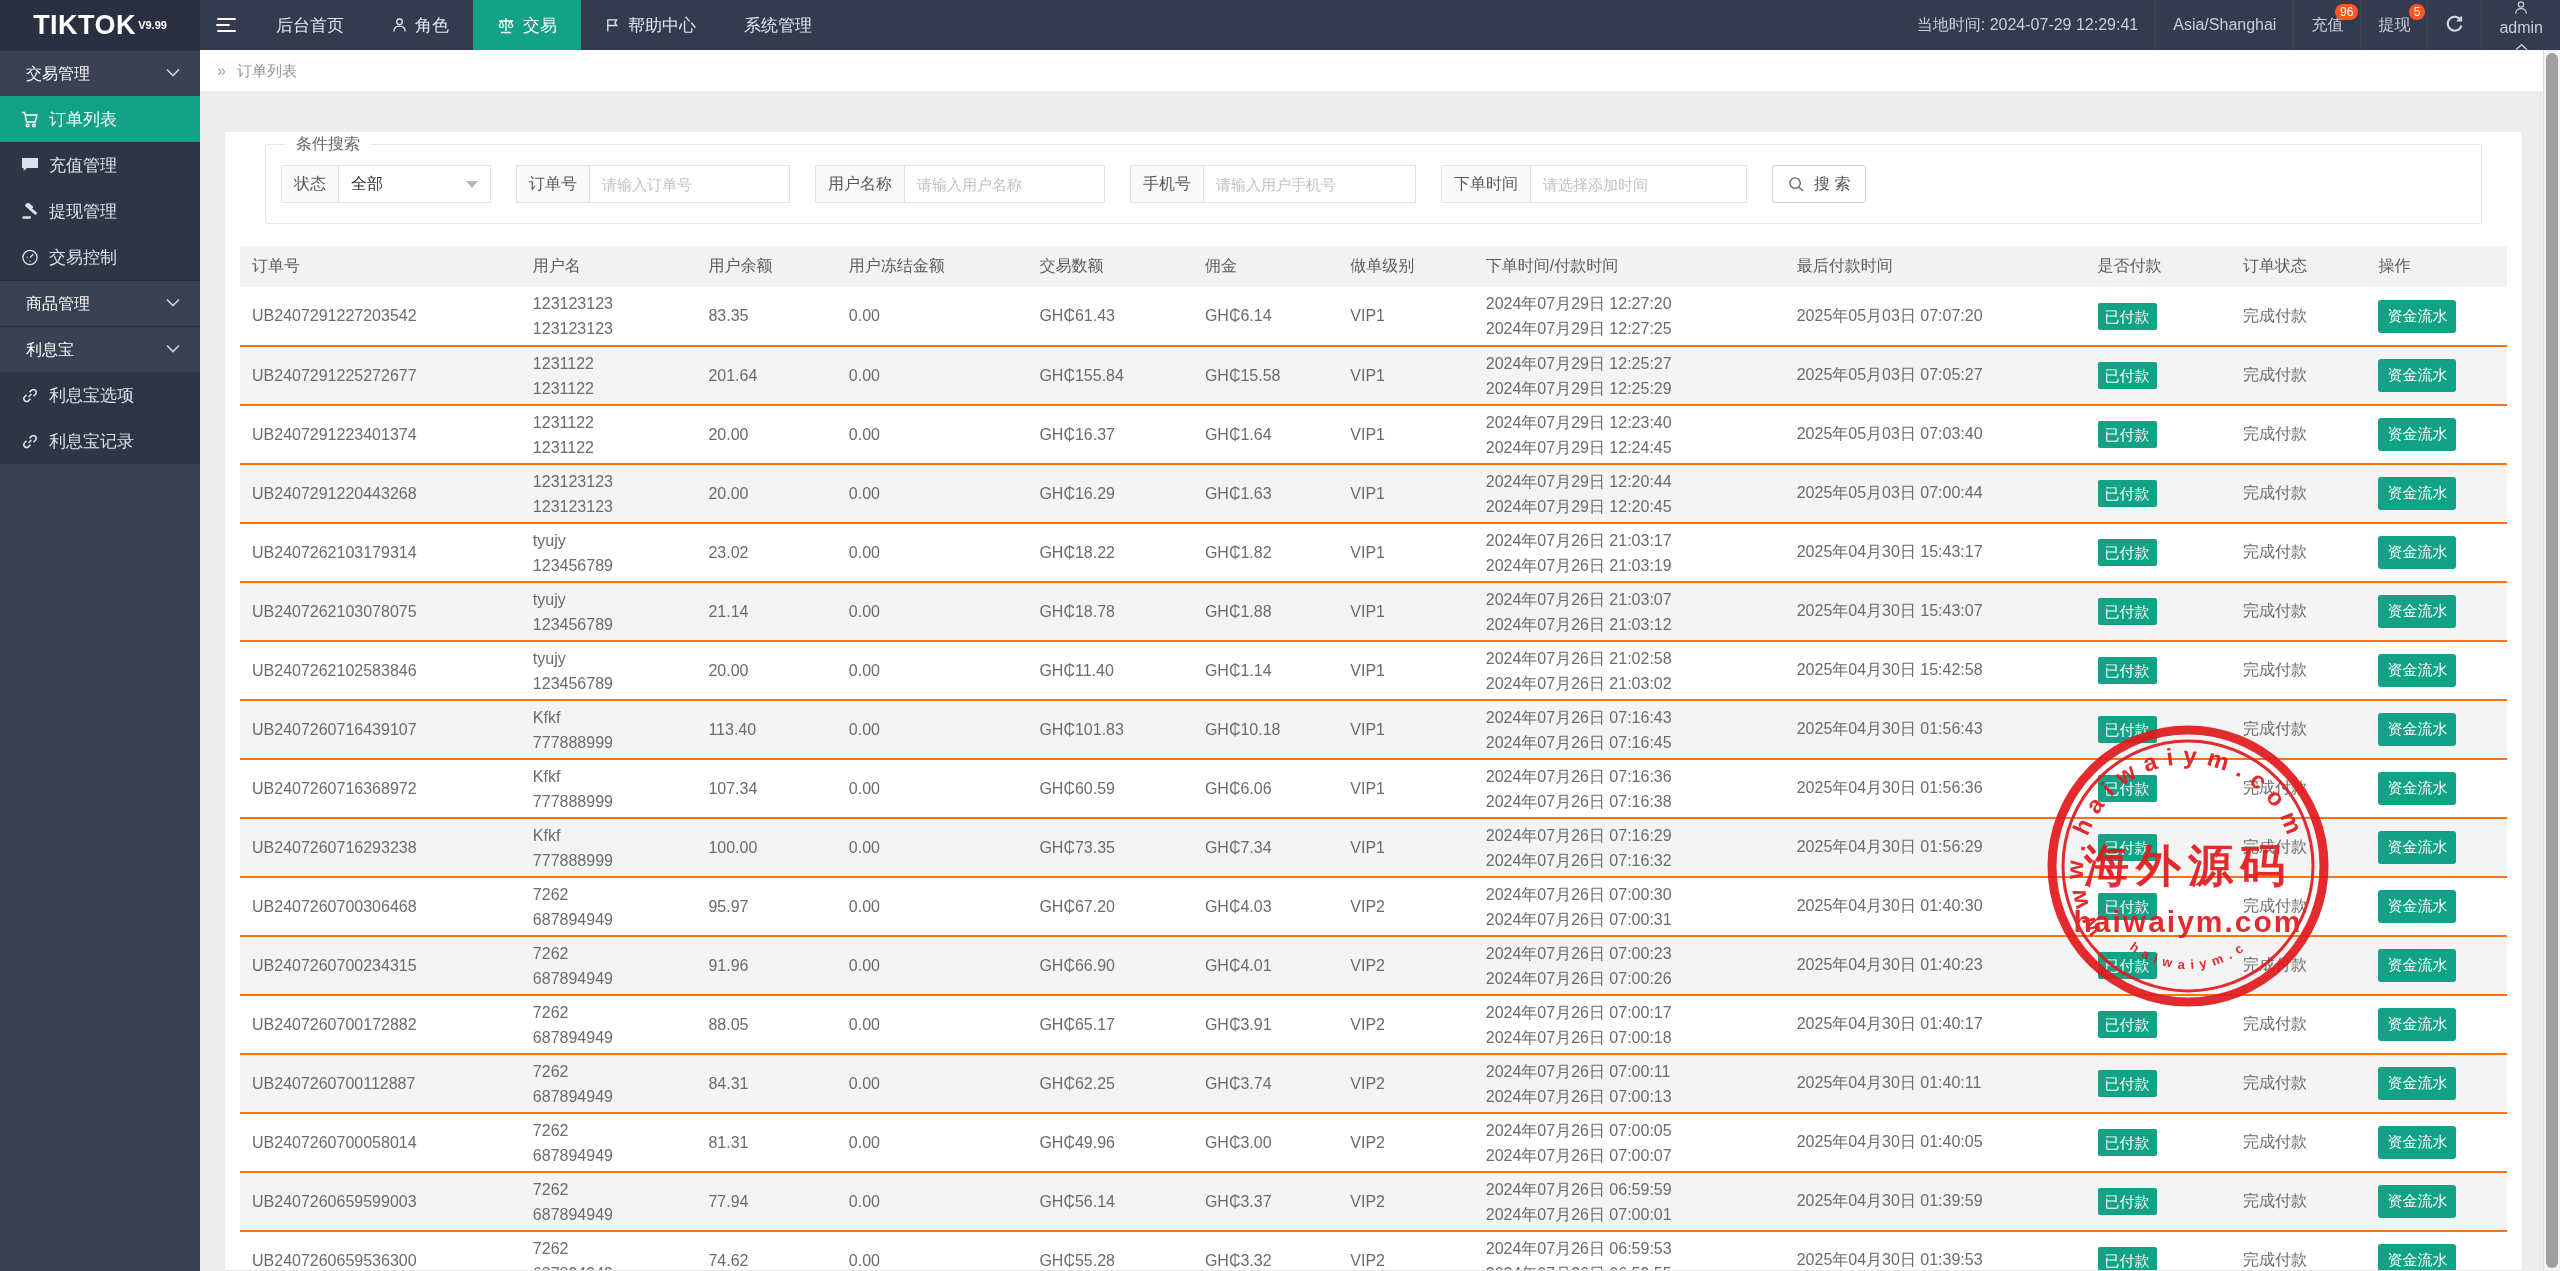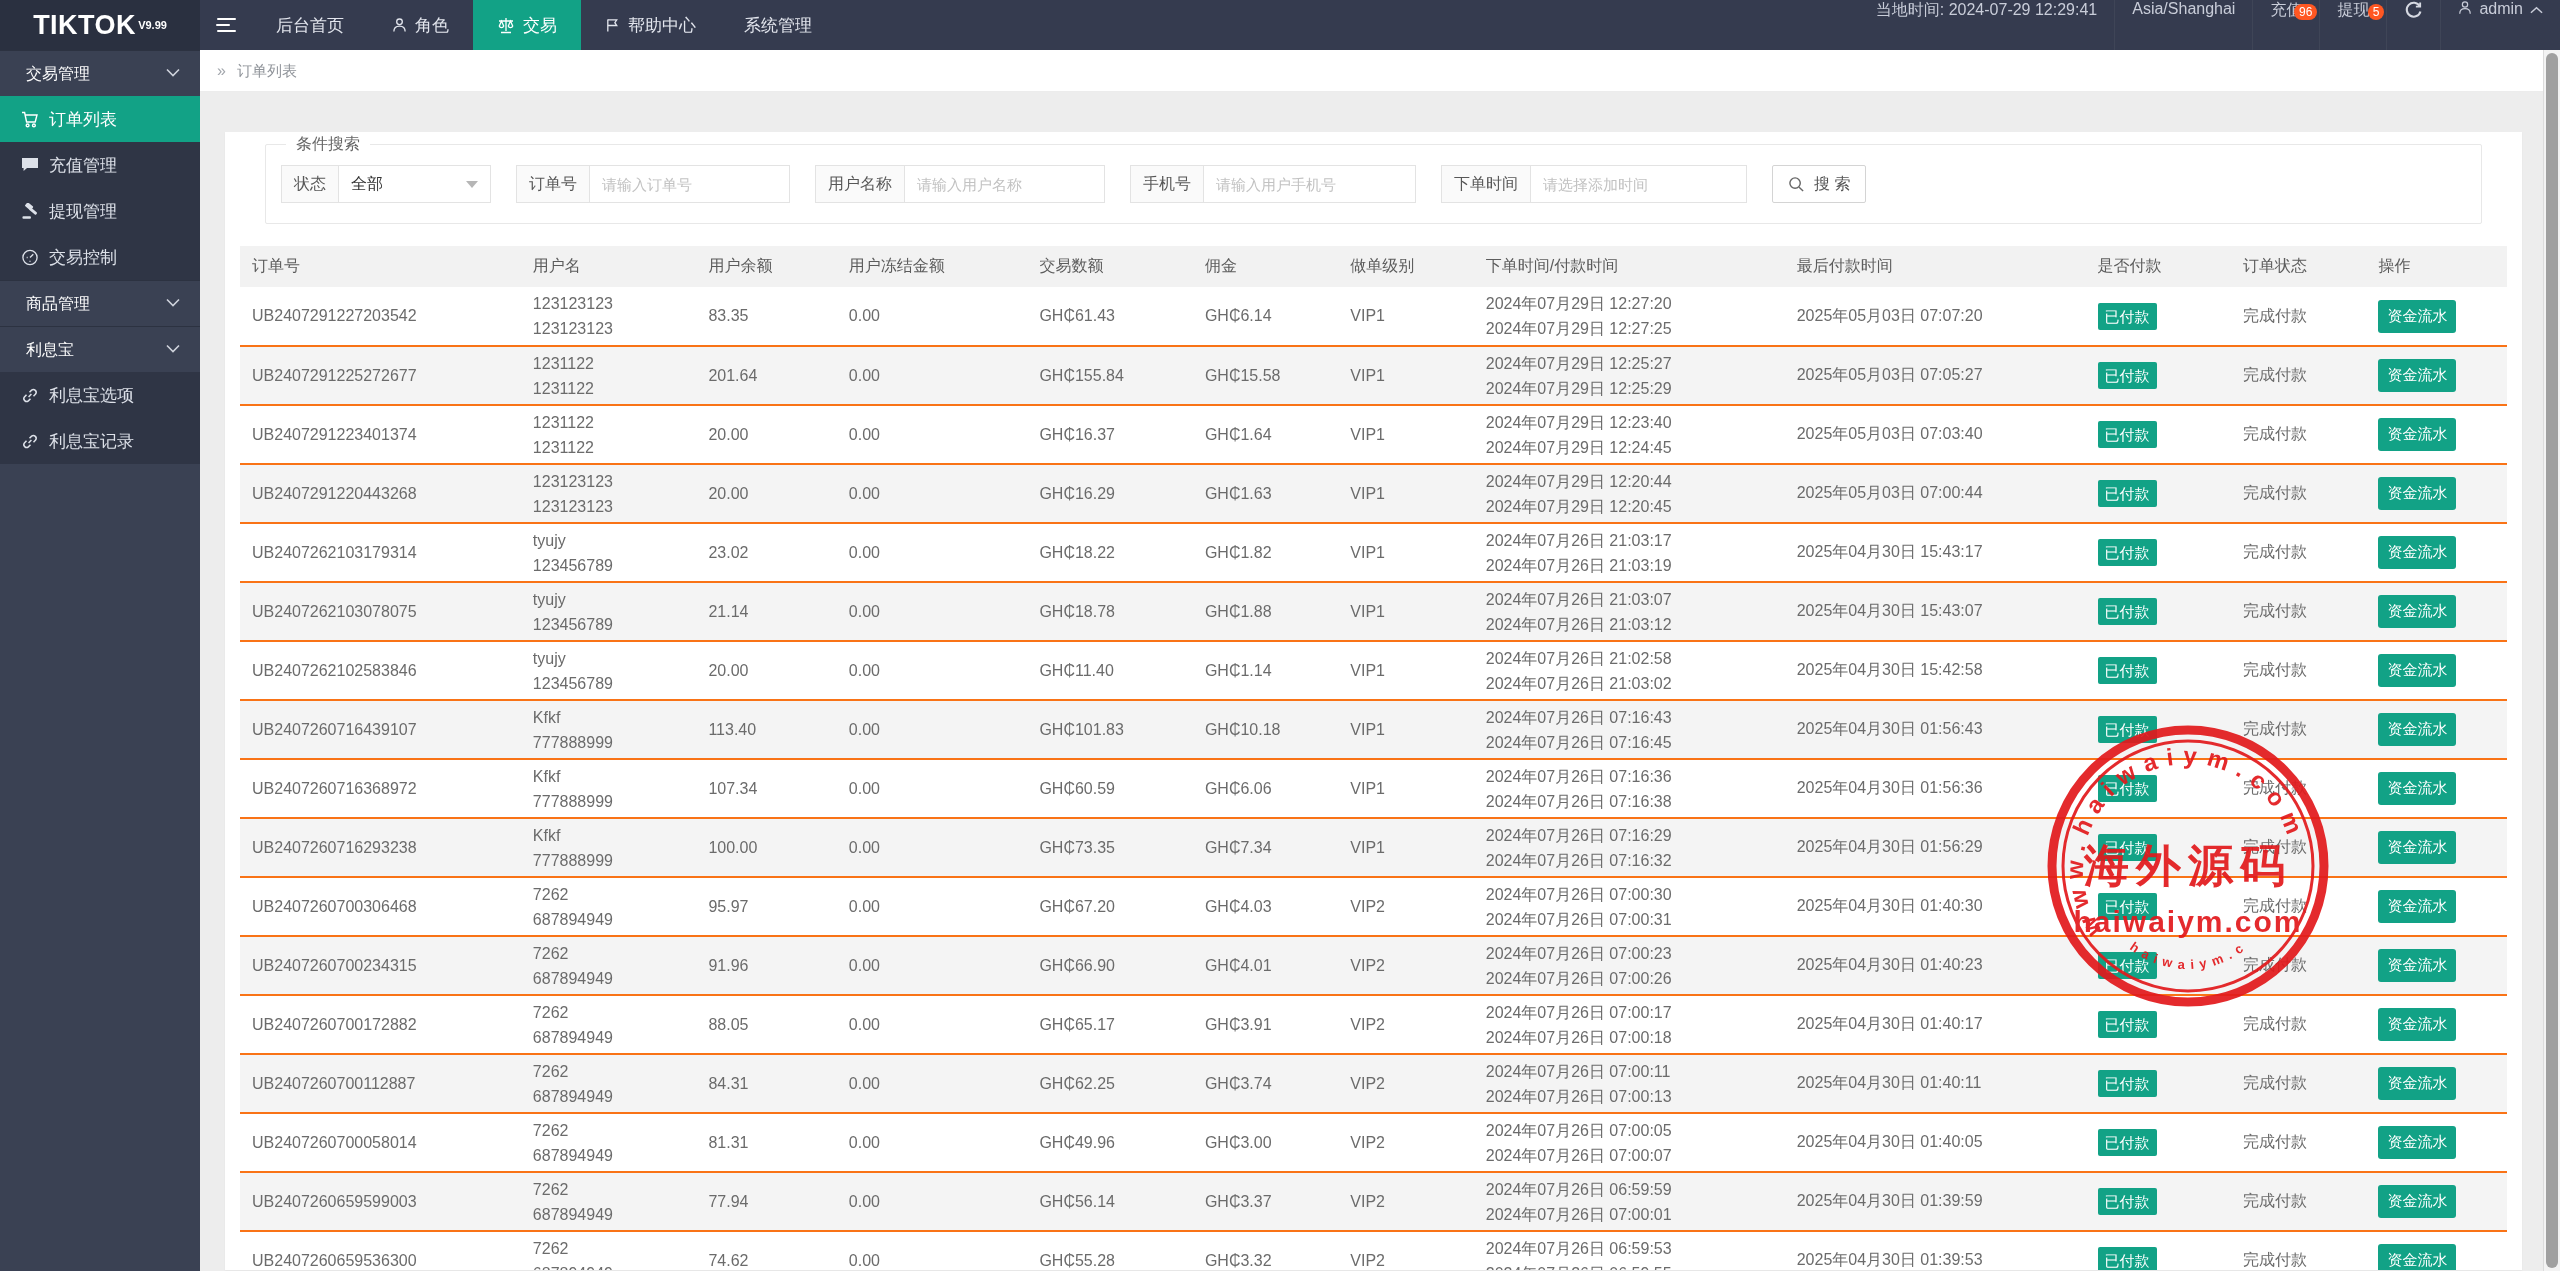--- a/index.html
+++ b/index.html
@@ -11,25 +11,25 @@
   .logo-area { width:200px; background:#2a3040; color:#fff; display:flex; align-items:center; justify-content:center; flex:0 0 200px; }
   .logo-text { font-size:27px; font-weight:bold; letter-spacing:.5px; }
   .logo-ver { font-size:11px; font-weight:bold; vertical-align:super; margin-left:2px; }
   .hamburger { width:52px; display:flex; flex-direction:column; gap:4px; align-items:center; justify-content:center; cursor:pointer; }
   .hamburger i { display:block; width:19px; height:2px; background:#fff; border-radius:1px; }
   .hamburger i:nth-child(2){ width:14px; align-self:flex-start; margin-left:16px;}
   .nav-item { display:flex; align-items:center; gap:8px; padding:0 24px; color:#e3e6ee; font-size:17px; cursor:pointer; }
   .nav-item.active { background:#12a286; color:#fff; }
   .nav-item svg { display:block; }
   .nav-right { margin-left:auto; display:flex; align-items:stretch; color:#c9cdd9; font-size:16px; }
-  .nav-right > div { display:flex; align-items:flex-start; padding:0 17px; position:relative; border-left:1px solid rgba(255,255,255,.05); }
+  .nav-right > div { display:flex; align-items:center; padding:0 17px; position:relative; border-left:1px solid rgba(255,255,255,.05); }
   .nav-right > div:first-child { border-left:none; }
   .num-badge { position:absolute; top:4px; right:2px; background:#ff5722; color:#fff; font-size:12px; line-height:16px; min-width:16px; text-align:center; border-radius:9px; padding:0 5px; }
   .nav-right .plain { border-left:none; }
-  .admin-box { gap:7px; cursor:pointer; }
+  .admin-box { cursor:pointer;flex-direction:column; }
 
   
   .sidebar { position:fixed; top:50px; left:0; width:200px; height:1221px; background:#3a4153; z-index:90; }
   .group-title { height:46px; line-height:46px; padding:0 26px; color:#fdfdfd; font-size:16px; position:relative; cursor:pointer; border-top:1px solid #2c3241; }
   .group-title svg { position:absolute; right:20px; top:17px; }
   .side-items { background:#2f3545; }
   .side-item { height:46px; display:flex; align-items:center; gap:10px; padding-left:21px; color:#dde1e9; font-size:17px; cursor:pointer; }
   .side-item.active { background:#12a286; color:#fff; }
   .side-item svg { flex:0 0 18px; }
 

